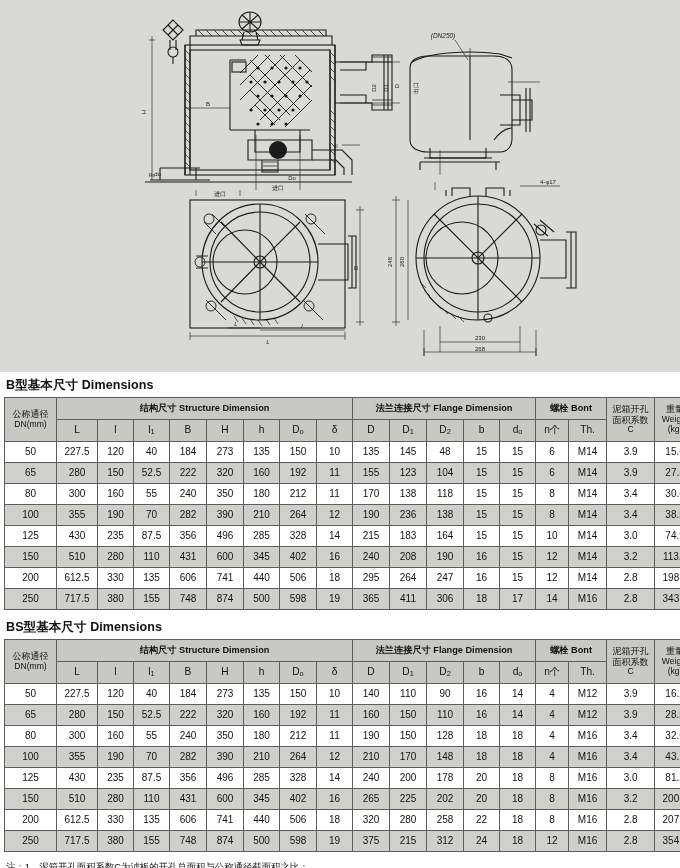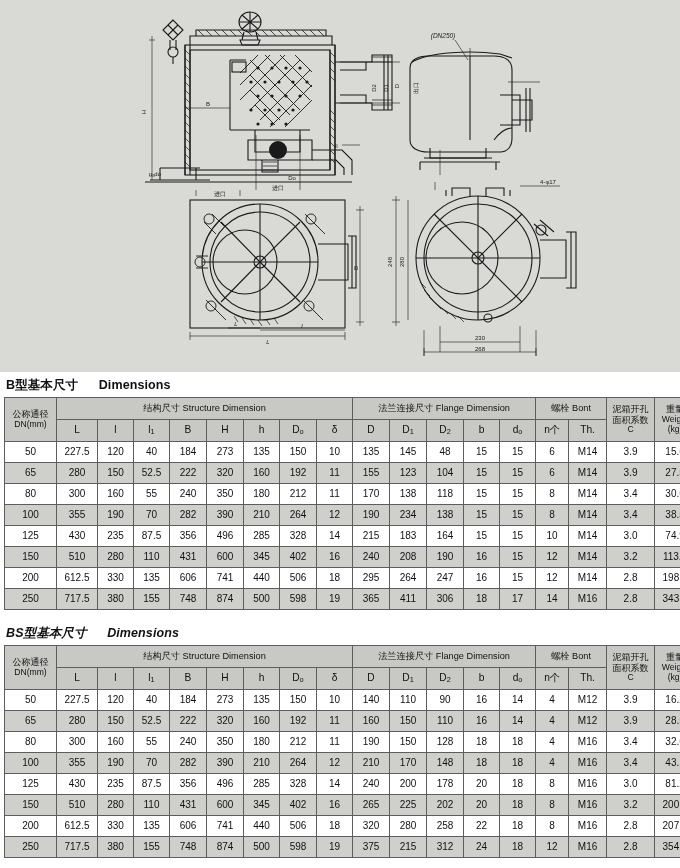--- a/index.html
+++ b/index.html
@@ -23,21 +23,21 @@
 
   
   .section-title {
     font-size: 12.5px;
     font-weight: bold;
     color: #111;
     padding: 6px 6px 4px 6px;
     letter-spacing: 0.1px;
     line-height: 1.2;
   }
-  .section-title .lat { font-weight: bold; margin-left: 17px; }
+  .section-title .lat { font-weight: bold; }
 
   
   table.dim {
     border-collapse: collapse;
     width: 672px;
     margin: 0 4px 0 4px;
     table-layout: fixed;
     font-size: 9.6px;
     color: #111;
   }
@@ -47,21 +47,21 @@
     vertical-align: middle;
     padding: 0;
     height: 19px;
     line-height: 1.05;
     font-weight: normal;
   }
   table.dim thead th {
     background: #c8c8c5;
     font-size: 9.2px;
   }
-  table.dim thead th.grp { height: 22px; }
+  table.dim thead th.grp { height: 22px; font-weight: bold; }
   table.dim thead th.sub { height: 22px; font-size: 10.2px; }
   table.dim thead th.tall { height: 44px; }
   table.dim tbody tr.odd td { background: #ffffff; }
   table.dim tbody tr.even td { background: #cfcfcc; }
   table.dim tbody td { font-size: 10px; height: 21px; }
   .hdr-cn { font-size: 9px; display: block; line-height: 1.15; }
   .hdr-lat { font-size: 8.6px; display: block; line-height: 1.15; }
   .hdr-inline { font-size: 9.2px; }
   .sub-idx { font-size: 7.4px; vertical-align: -1px; }
 
@@ -469,21 +469,21 @@
           <td>100</td>
           <td>355</td>
           <td>190</td>
           <td>70</td>
           <td>282</td>
           <td>390</td>
           <td>210</td>
           <td>264</td>
           <td>12</td>
           <td>190</td>
-          <td>234</td>
+          <td>236</td>
           <td>138</td>
           <td>15</td>
           <td>15</td>
           <td>8</td>
           <td>M14</td>
           <td>3.4</td>
           <td>38.5</td>
         </tr>
         <tr class="odd">
           <td>125</td>
@@ -561,21 +561,21 @@
           <td>18</td>
           <td>17</td>
           <td>14</td>
           <td>M16</td>
           <td>2.8</td>
           <td>343.2</td>
         </tr>
       </tbody>
   </table>
 
-  <div class="section-title" style="padding-top:16px;font-style:italic;">
+  <div class="section-title" style="padding-top:10px;">
     <span>BS型基本尺寸</span>
     <span class="lat">Dimensions</span>
   </div>
 
   <table class="dim">
     <colgroup>
       <col class="c-dn">
         <col class="c-l">
         <col class="c-sm">
         <col class="c-sm">

